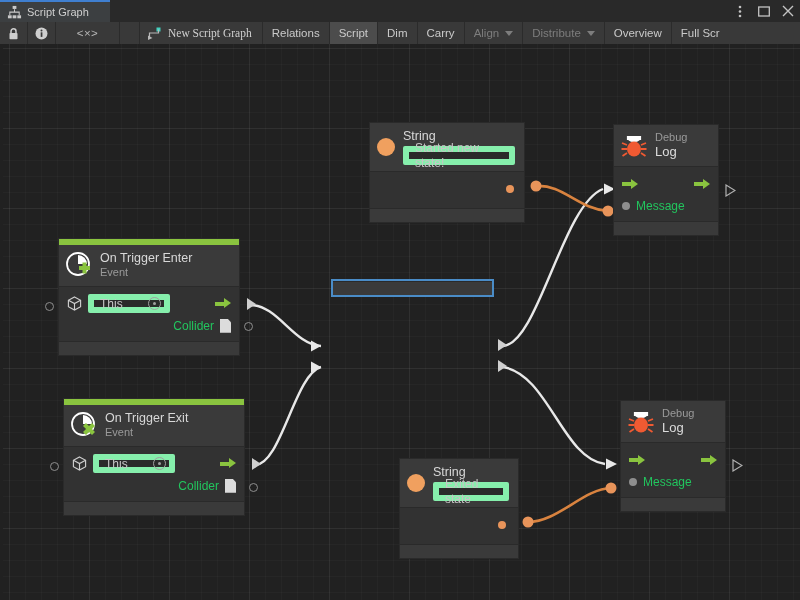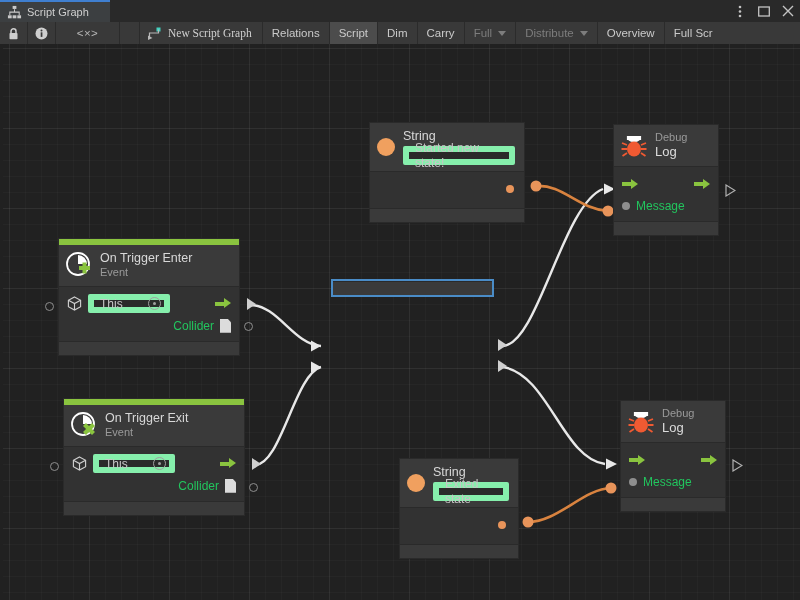--- a/index.html
+++ b/index.html
@@ -240,21 +240,21 @@
     <div class="tb-btn active">
       <span>Script</span>
     </div>
     <div class="tb-btn">
       <span>Dim</span>
     </div>
     <div class="tb-btn">
       <span>Carry</span>
     </div>
     <div class="tb-btn dim">
-      <span>Full</span>
+      <span>Align</span>
       <span class="caret"></span>
     </div>
     <div class="tb-btn dim">
       <span>Distribute</span>
       <span class="caret"></span>
     </div>
     <div class="tb-btn">
       <span>Overview</span>
     </div>
     <div class="tb-btn">

